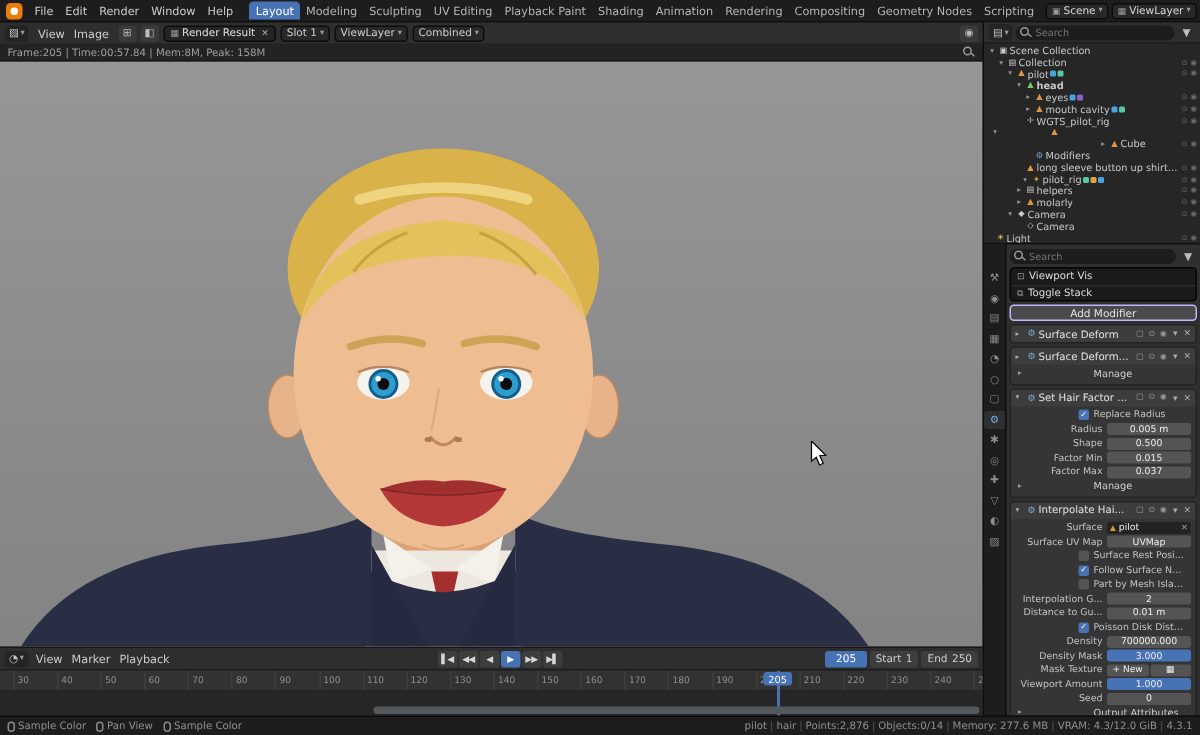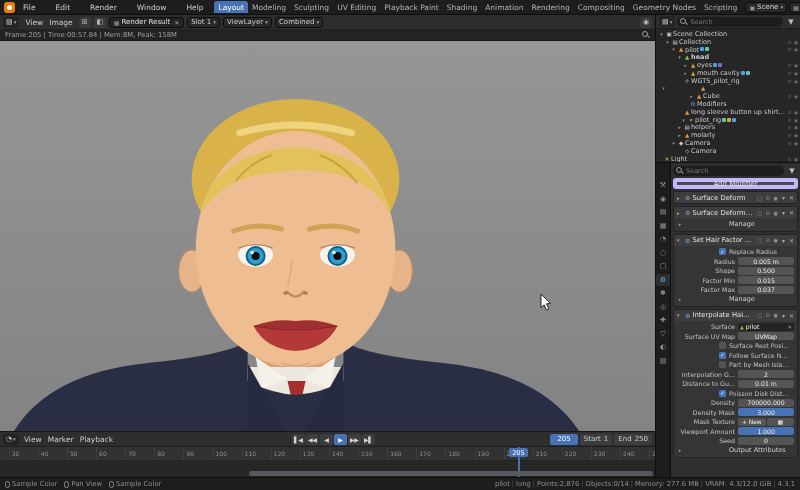--- a/index.html
+++ b/index.html
@@ -82,21 +82,21 @@
 #properties{flex:1;display:flex;min-height:0;background:#2f2f2f;}
 #prop-tabs{width:15px;background:#1d1d1d;display:flex;flex-direction:column;align-items:center;padding-top:16px;gap:1.5px;border-right:1px solid #0e0e0e;flex:none;}
 .prop-tab{width:14px;height:12px;display:flex;align-items:center;justify-content:center;font-size:7px;color:#8f8f8f;border-radius:2px 0 0 2px;}
 .prop-tab.active{background:#2f2f2f;color:#6fa8dc;}
 #prop-main{flex:1;display:flex;flex-direction:column;padding:2px 2px 0 2px;gap:2px;min-width:0;overflow:hidden;}
 .prop-search-row{display:flex;gap:2px;align-items:center;}
 .popup{background:#1a1a1a;border:1px solid #060606;border-radius:3px;overflow:hidden;flex:none;}
 .popup-row{height:10.5px;display:flex;align-items:center;gap:3px;padding:0 4px;font-size:6.8px;color:#dddddd;}
 .popup-row + .popup-row{border-top:1px solid #2a2a2a;}
 .pr-ic{font-size:6px;color:#9a9a9a;}
-.add-mod{height:11px;background:#4a4a4a;border:4px solid #c4b5fd;border-radius:3px;display:flex;align-items:center;justify-content:center;font-size:7px;color:#e5e5e5;flex:none;}
+.add-mod{height:11px;background:#4a4a4a;border:1px solid #c4b5fd;border-radius:3px;display:flex;align-items:center;justify-content:center;font-size:7px;color:#e5e5e5;flex:none;}
 .panel{background:#353535;border-radius:3px;overflow:hidden;border:1px solid #232323;flex:none;}
 .panel-hdr{height:11px;background:#3d3d3d;display:flex;align-items:center;gap:2px;padding:0 3px;font-size:6.8px;color:#e2e2e2;}
 .ph-caret{font-size:5px;color:#aaa;width:6px;flex:none;}
 .ph-ic{font-size:6px;color:#7aa7d8;flex:none;}
 .ph-title{flex:1;white-space:nowrap;overflow:hidden;text-overflow:ellipsis;}
 .ph-tog{font-size:5.5px;color:#9a9a9a;margin-left:1px;flex:none;}
 .ph-x{font-size:6px;color:#aaaaaa;margin-left:2px;flex:none;}
 .panel-body{padding:2px 3px;display:flex;flex-direction:column;gap:1px;}
 .prow{height:8.5px;display:flex;align-items:center;gap:3px;}
 .prow .flabel{flex:1;text-align:right;font-size:6.3px;color:#c2c2c2;white-space:nowrap;overflow:hidden;}
@@ -122,21 +122,21 @@
 .sb-sep{color:#555;margin:0 2px;}
 #sb-right{display:flex;align-items:center;}
 </style>
 </head>
 <body>
 
 <div id="app">
 
   <div id="topbar">
     <div class="logo"></div>
-    <div id="topbar-menus" style="display:flex;gap:12px;">
+    <div id="topbar-menus" style="display:flex;">
         <span class="menu-item">File</span>
         <span class="menu-item">Edit</span>
         <span class="menu-item">Render</span>
         <span class="menu-item">Window</span>
         <span class="menu-item">Help</span>
       </div>
     <div class="ws-tabs" id="workspace-tabs">
         <span class="ws-tab active">Layout</span>
         <span class="ws-tab">Modeling</span>
         <span class="ws-tab">Sculpting</span>
@@ -413,21 +413,21 @@
               <span class="ol-tog">◉</span>
             </div>
             <div class="ol-row" style="padding-left: 4px; gap: 32px;">
               <span class="ol-caret">▾</span>
               <span class="ol-ic ic-mesh">▲</span>
               <span class="ol-label">jacket</span>
               <span class="ol-sp"></span>
               <span class="ol-tog">⊙</span>
               <span class="ol-tog">◉</span>
             </div>
-            <div class="ol-row" style="padding-left: 32px;">
+            <div class="ol-row" style="padding-left: 32px; margin-left: 44px;">
               <span class="ol-caret">▸</span>
               <span class="ol-ic ic-mesh">▲</span>
               <span class="ol-label">Cube</span>
               <span class="ol-sp"></span>
               <span class="ol-tog">⊙</span>
               <span class="ol-tog">◉</span>
             </div>
             <div class="ol-row" style="padding-left: 26px;">
               <span class="ol-caret"></span>
               <span class="ol-ic ic-wrench">⚙</span>
@@ -514,20 +514,30 @@
         <div id="prop-main">
 
           <div class="prop-search-row">
             <div class="search-field">
               <div class="mag"></div>
               <input class="search-input" placeholder="Search" style="">
             </div>
             <div class="icon-btn" style="background:none;">▼</div>
           </div>
 
+          <div class="popup">
+            <div class="popup-row">
+              <span class="pr-ic">⊡</span>
+              <span>Viewport Vis</span>
+            </div>
+            <div class="popup-row">
+              <span class="pr-ic">⧉</span>
+              <span>Toggle Stack</span>
+            </div>
+          </div>
 
           <div class="add-mod">
             <span>Add Modifier</span>
           </div>
 
           <div class="panel">
             <div class="panel-hdr">
               <span class="ph-caret">▸</span>
               <span class="ph-ic">⚙</span>
               <span class="ph-title">Surface Deform</span>
@@ -714,21 +724,21 @@
         </span>
         <span class="sb-item">
           <span class="mouse-ic"></span>
           <span>Sample Color</span>
         </span>
       </div>
     <div class="spacer"></div>
     <div id="sb-right">
         <span>pilot</span>
         <span class="sb-sep">|</span>
-        <span>long</span>
+        <span>hair</span>
         <span class="sb-sep">|</span>
         <span>Points:2,876</span>
         <span class="sb-sep">|</span>
         <span>Objects:0/14</span>
         <span class="sb-sep">|</span>
         <span>Memory: 277.6 MB</span>
         <span class="sb-sep">|</span>
         <span>VRAM: 4.3/12.0 GiB</span>
         <span class="sb-sep">|</span>
         <span>4.3.1</span>

